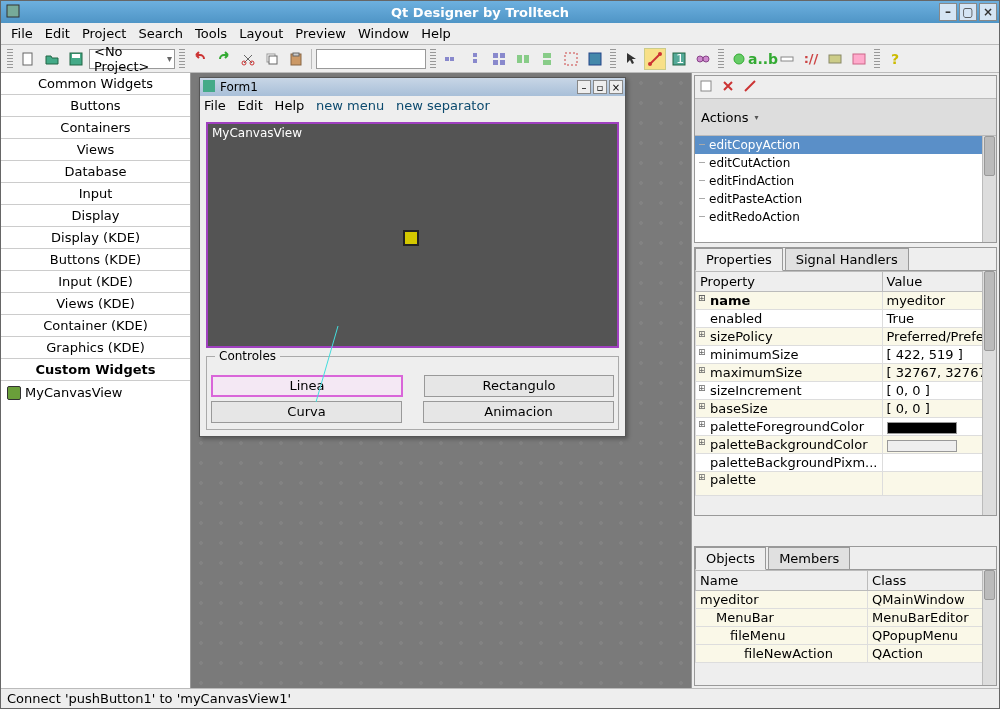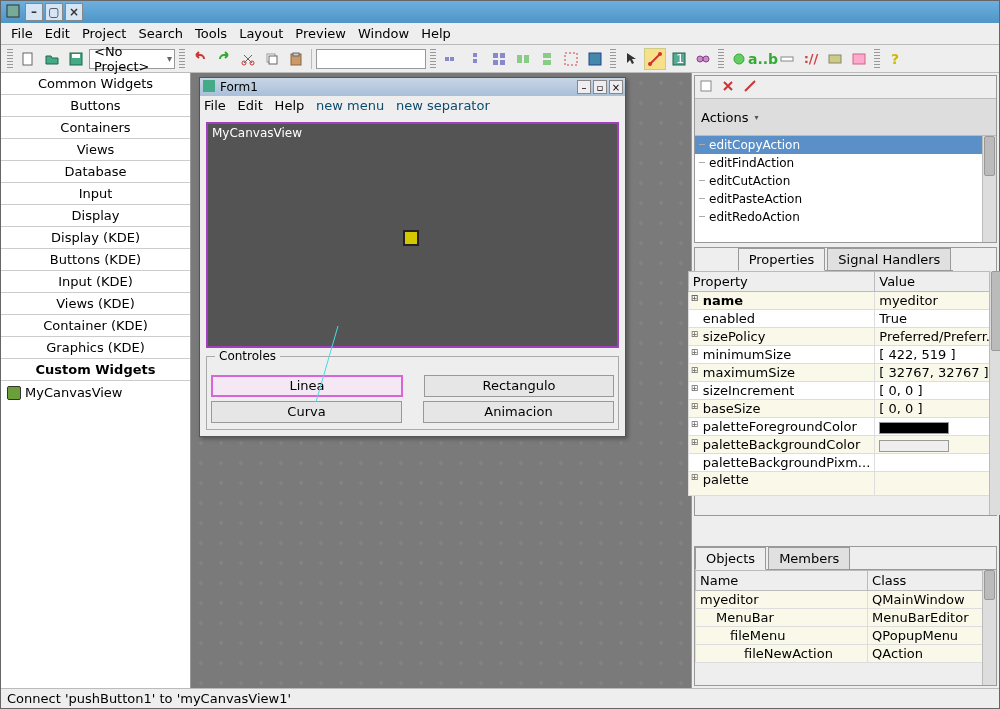--- a/index.html
+++ b/index.html
@@ -101,20 +101,21 @@
 </head>
 <body>
 
 <div class="win">
   <div class="titlebar">
     <span class="icon">
       <svg width="16" height="16">
           <rect x="2" y="2" width="12" height="12" fill="#7a9" stroke="#333"></rect>
         </svg>
     </span>
+    <span class="title">Qt Designer by Trolltech</span>
     <div class="wbtns">
       <div class="wbtn">–</div>
       <div class="wbtn">▢</div>
       <div class="wbtn">×</div>
     </div>
   </div>
 
   <div class="menubar">
     <span>File</span>
     <span>Edit</span>
@@ -366,31 +367,31 @@
               <svg width="14" height="14">
                 <path d="M2 12l10-10" stroke="#c33" stroke-width="2"></path>
               </svg>
             </span>
         </div>
         <div class="phead">
             <span>Actions</span>
           </div>
         <div class="plist">
           <div class="pitem sel">editCopyAction</div>
+          <div class="pitem">editCutAction</div>
           <div class="pitem">editFindAction</div>
-          <div class="pitem">editCutAction</div>
           <div class="pitem">editPasteAction</div>
           <div class="pitem">editRedoAction</div>
           <div class="vsb">
               <div class="th" style="top:0;height:40px;"></div>
             </div>
         </div>
       </div>
 
-      <div class="panel" style="flex:1;min-height:0;align-items:center;">
+      <div class="panel" style="flex:1;min-height:0;">
         <div class="tabs">
           <div class="tab active">Properties</div>
           <div class="tab">Signal Handlers</div>
         </div>
         <div style="flex:1;overflow:hidden;position:relative;">
           <table class="proptbl">
             <tbody>
                 <tr>
                   <th>Property</th>
                   <th>Value</th>

